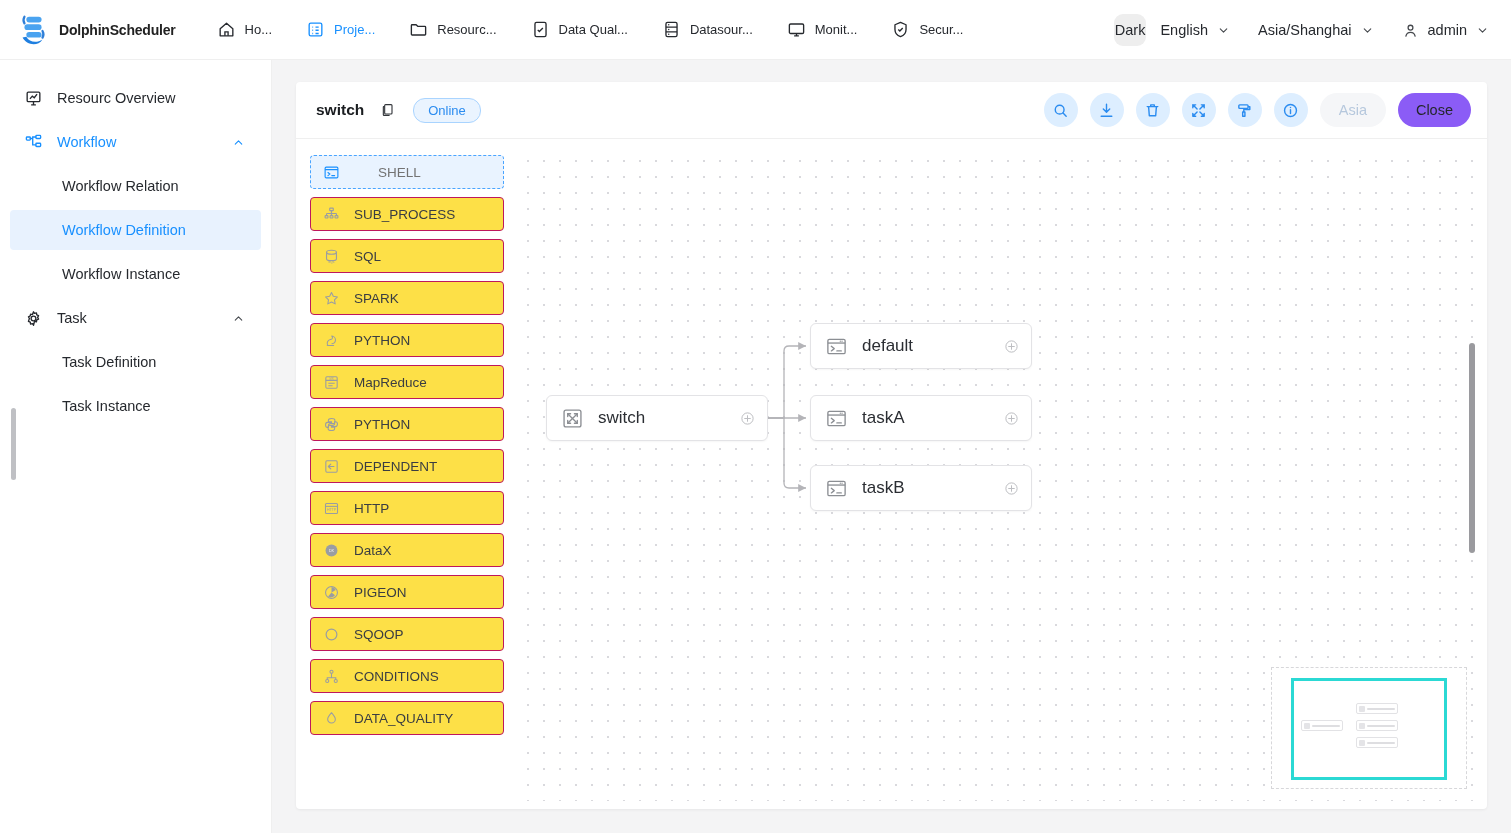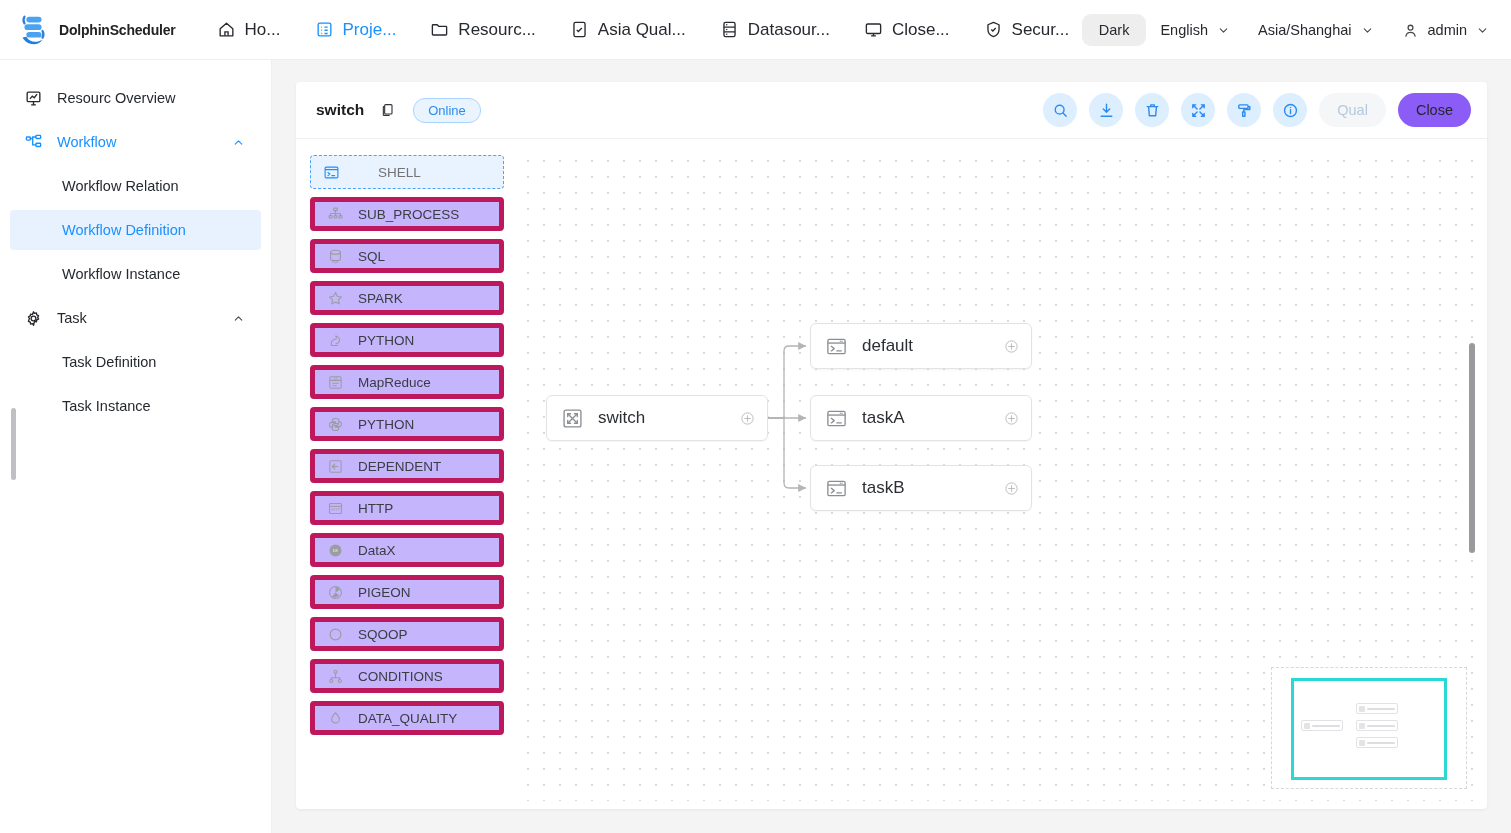--- a/index.html
+++ b/index.html
@@ -19,33 +19,33 @@
     position: relative;
   }
   .brand { display: flex; align-items: center; padding-left: 14px; gap: 7px; }
   .brand-logo { width: 38px; height: 38px; flex: 0 0 38px; }
   .brand-name { font-size: 14px; font-weight: 700; color: #222; letter-spacing: -.2px; }
 
   .nav-items { display: flex; align-items: center; margin-left: 24px; }
   .nav-item {
     display: flex; align-items: center; gap: 9px;
     padding: 0 17px; height: 60px;
-    font-size: 17px; color: #26292e; cursor: pointer;
+    font-size: 13px; color: #26292e; cursor: pointer;
     white-space: nowrap;
   }
   .nav-item.active { color: #1890ff; }
   .nav-ico { width: 19px; height: 19px; display: block; flex: 0 0 19px; }
 
   .nav-right {
     position: absolute; right: 8px; top: 0; height: 60px;
     display: flex; align-items: center; gap: 0;
   }
   .theme-btn {
     background: #eeeeee; border-radius: 9px;
-    padding: 8px 17px; font-size: 14.5px; color: #26292e;
+    padding: 8px 1px; font-size: 14.5px; color: #26292e;
     cursor: pointer;
   }
   .nav-drop {
     display: flex; align-items: center; gap: 9px;
     padding: 0 14px; font-size: 14.5px; color: #26292e; cursor: pointer;
     white-space: nowrap;
   }
   .caret { width: 13px; height: 13px; flex: 0 0 13px; }
   .user-ico { width: 17px; height: 17px; flex: 0 0 17px; }
 
@@ -119,23 +119,23 @@
   
   .p-body { flex: 1; display: flex; overflow: hidden; position: relative; }
 
   
   .palette {
     width: 218px; flex: 0 0 218px; padding: 16px 10px 0 14px;
     overflow: hidden; position: relative;
   }
   .task-chip {
     height: 34px; margin-bottom: 8px;
-    border: 5px solid #be185d; border-radius: 4px;
+    border: 1px solid #be185d; border-radius: 4px;
     display: flex; align-items: center; padding: 0 12px;
-    font-size: 13.5px; color: #3a3d42; cursor: pointer; background: #c4b5fd;
+    font-size: 13.5px; color: #3a3d42; cursor: pointer; background: #fde047;
   }
   .task-chip .t-ico { width: 17px; height: 17px; flex: 0 0 17px; margin-right: 14px; }
   .task-chip.sel {
     border: 1.5px dashed #49a4ff; background: #e9f3ff; color: #737373; gap: 24px;
   }
 
   
   .canvas {
     flex: 1; position: relative; overflow: hidden;
     background-color: #fff;
@@ -216,38 +216,38 @@
       <svg class="nav-ico" viewBox="0 0 24 24" fill="none" stroke="#26292e" stroke-width="1.7">
         <path d="M3 7a1 1 0 011-1h5l2 2h9a1 1 0 011 1v9a1 1 0 01-1 1H4a1 1 0 01-1-1z" stroke-linejoin="round"></path>
       </svg>
       <span>Resourc...</span>
     </div>
     <div class="nav-item">
       <svg class="nav-ico" viewBox="0 0 24 24" fill="none" stroke="#26292e" stroke-width="1.7">
         <rect x="5" y="3" width="14" height="18" rx="2"></rect>
           <path d="M8.5 12.5l2 2 4.5-4.5"></path>
       </svg>
-      <span>Asia Qual...</span>
+      <span>Data Qual...</span>
     </div>
     <div class="nav-item">
       <svg class="nav-ico" viewBox="0 0 24 24" fill="none" stroke="#26292e" stroke-width="1.7">
         <rect x="5" y="3" width="14" height="18" rx="2"></rect>
           <path d="M5 9h14M5 15h14"></path>
           <circle cx="8.5" cy="6" r=".9" fill="#26292e" stroke="none"></circle>
           <circle cx="8.5" cy="12" r=".9" fill="#26292e" stroke="none"></circle>
           <circle cx="8.5" cy="18" r=".9" fill="#26292e" stroke="none"></circle>
       </svg>
       <span>Datasour...</span>
     </div>
     <div class="nav-item">
       <svg class="nav-ico" viewBox="0 0 24 24" fill="none" stroke="#26292e" stroke-width="1.7">
         <rect x="3" y="5" width="18" height="12" rx="1.6"></rect>
           <path d="M9 20h6M12 17v3"></path>
       </svg>
-      <span>Close...</span>
+      <span>Monit...</span>
     </div>
     <div class="nav-item">
       <svg class="nav-ico" viewBox="0 0 24 24" fill="none" stroke="#26292e" stroke-width="1.7">
         <path d="M12 3l7 3v6c0 4.5-3 7.7-7 9-4-1.3-7-4.5-7-9V6z" stroke-linejoin="round"></path>
           <path d="M9.2 12l2 2 3.6-3.8"></path>
       </svg>
       <span>Secur...</span>
     </div>
   </div>
 
@@ -372,21 +372,21 @@
                 <path d="M17 6.5h2.5v4H11v3.2M11 14h1.6v6H9.4v-6z" stroke-linejoin="round"></path>
               </svg>
           </div>
           <div class="circ">
             <svg viewBox="0 0 24 24" fill="none" stroke="#2b8cf0" stroke-width="2">
                 <circle cx="12" cy="12" r="8.4"></circle>
                 <path d="M12 11v5.4" stroke-linecap="round"></path>
                 <circle cx="12" cy="7.8" r="1.05" fill="#2b8cf0" stroke="none"></circle>
               </svg>
           </div>
-          <div class="txt-btn disabled">Qual</div>
+          <div class="txt-btn disabled">Asia</div>
           <div class="txt-btn close">Close</div>
         </div>
       </div>
 
       <div class="p-body">
 
         <div class="palette">
           <div class="task-chip sel">
             <svg class="t-ico" viewBox="0 0 24 24" fill="none" stroke="#1890ff" stroke-width="1.6">
                 <rect x="3" y="4.5" width="18" height="15" rx="1.6"></rect>

